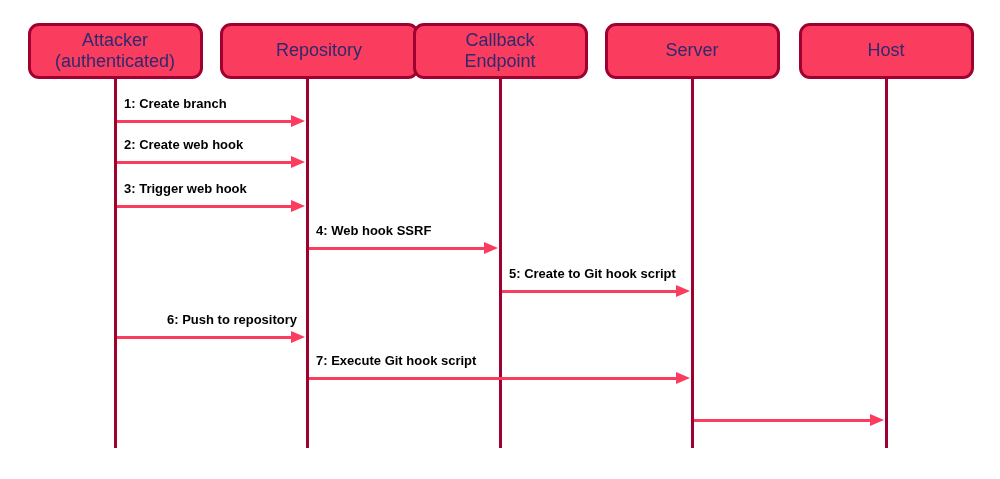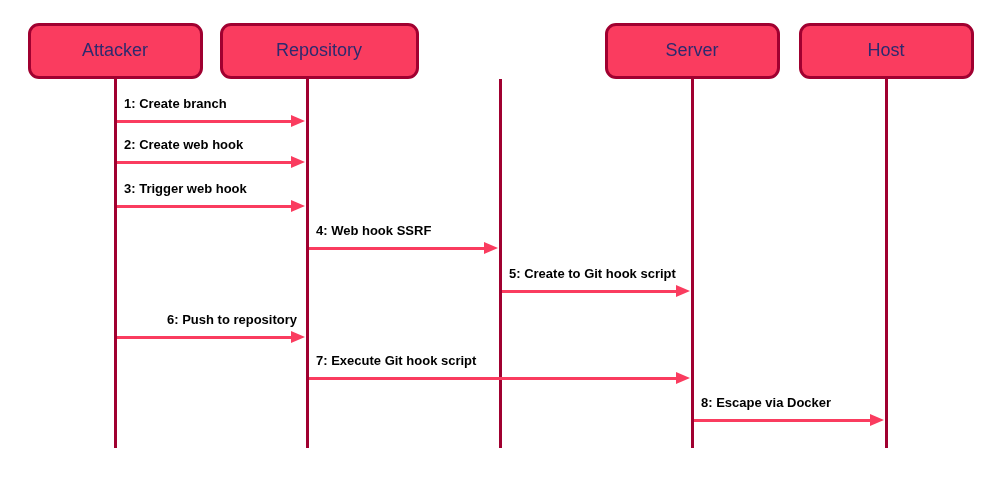--- a/index.html
+++ b/index.html
@@ -47,26 +47,31 @@
     border-top: 6px solid transparent;
     border-bottom: 6px solid transparent;
   }
 </style>
 </head>
 <body>
 
 <div id="canvas" style="width: 1000px; height: 479px; background: rgb(255, 255, 255);">
     <div class="actor-box" style="left: 27.5px; top: 23px; width: 175px; height: 56px; background: rgb(250, 60, 95); border: 3px solid rgb(160, 0, 48); color: rgb(45, 42, 110);">
       <span>Attacker</span>
+      <span>(authenticated)</span>
     </div>
     <div class="lifeline" style="left: 113.5px; top: 79px; height: 369px; background: rgb(160, 0, 48);"></div>
     <div class="actor-box" style="left: 219.5px; top: 23px; width: 199px; height: 56px; background: rgb(250, 60, 95); border: 3px solid rgb(160, 0, 48); color: rgb(45, 42, 110);">
       <span>Repository</span>
     </div>
     <div class="lifeline" style="left: 305.5px; top: 79px; height: 369px; background: rgb(160, 0, 48);"></div>
+    <div class="actor-box" style="left: 412.5px; top: 23px; width: 175px; height: 56px; background: rgb(250, 60, 95); border: 3px solid rgb(160, 0, 48); color: rgb(45, 42, 110);">
+      <span>Callback</span>
+      <span>Endpoint</span>
+    </div>
     <div class="lifeline" style="left: 498.5px; top: 79px; height: 369px; background: rgb(160, 0, 48);"></div>
     <div class="actor-box" style="left: 604.5px; top: 23px; width: 175px; height: 56px; background: rgb(250, 60, 95); border: 3px solid rgb(160, 0, 48); color: rgb(45, 42, 110);">
       <span>Server</span>
     </div>
     <div class="lifeline" style="left: 690.5px; top: 79px; height: 369px; background: rgb(160, 0, 48);"></div>
     <div class="actor-box" style="left: 798.5px; top: 23px; width: 175px; height: 56px; background: rgb(250, 60, 95); border: 3px solid rgb(160, 0, 48); color: rgb(45, 42, 110);">
       <span>Host</span>
     </div>
     <div class="lifeline" style="left: 884.5px; top: 79px; height: 369px; background: rgb(160, 0, 48);"></div>
     <div class="msg-label" style="left: 124px; top: 96px; color: rgb(0, 0, 0);">1: Create branch</div>
@@ -83,16 +88,15 @@
     <div class="msg-arrowhead" style="left: 484px; top: 242px; border-left: 14px solid rgb(250, 60, 95);"></div>
     <div class="msg-label" style="left: 509px; top: 266px; color: rgb(0, 0, 0);">5: Create to Git hook script</div>
     <div class="msg-line" style="left: 502px; width: 178px; top: 290px; background: rgb(250, 60, 95);"></div>
     <div class="msg-arrowhead" style="left: 676px; top: 285px; border-left: 14px solid rgb(250, 60, 95);"></div>
     <div class="msg-label" style="left: 124px; top: 312px; color: rgb(0, 0, 0); margin-left: 43px;">6: Push to repository</div>
     <div class="msg-line" style="left: 117px; width: 178px; top: 336px; background: rgb(250, 60, 95);"></div>
     <div class="msg-arrowhead" style="left: 291px; top: 331px; border-left: 14px solid rgb(250, 60, 95);"></div>
     <div class="msg-label" style="left: 316px; top: 353px; color: rgb(0, 0, 0);">7: Execute Git hook script</div>
     <div class="msg-line" style="left: 309px; width: 371px; top: 377px; background: rgb(250, 60, 95);"></div>
     <div class="msg-arrowhead" style="left: 676px; top: 372px; border-left: 14px solid rgb(250, 60, 95);"></div>
-    <div class="msg-label" style="left: 701px; top: 395px; color: rgb(0, 0, 0);">8: Escape via Docker</div>
     <div class="msg-line" style="left: 694px; width: 180px; top: 419px; background: rgb(250, 60, 95);"></div>
     <div class="msg-arrowhead" style="left: 870px; top: 414px; border-left: 14px solid rgb(250, 60, 95);"></div>
   </div>
 
 </body></html>

